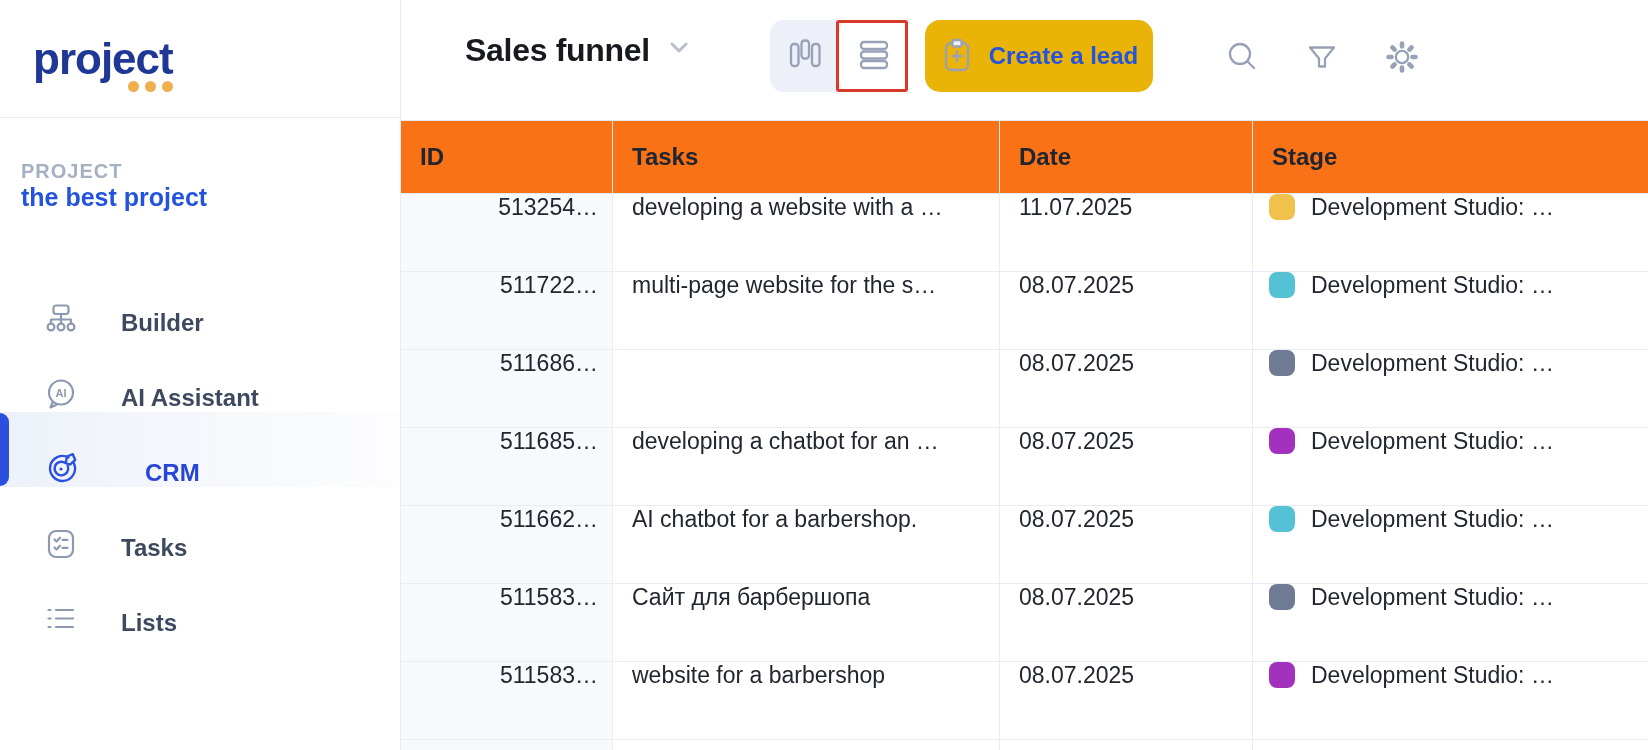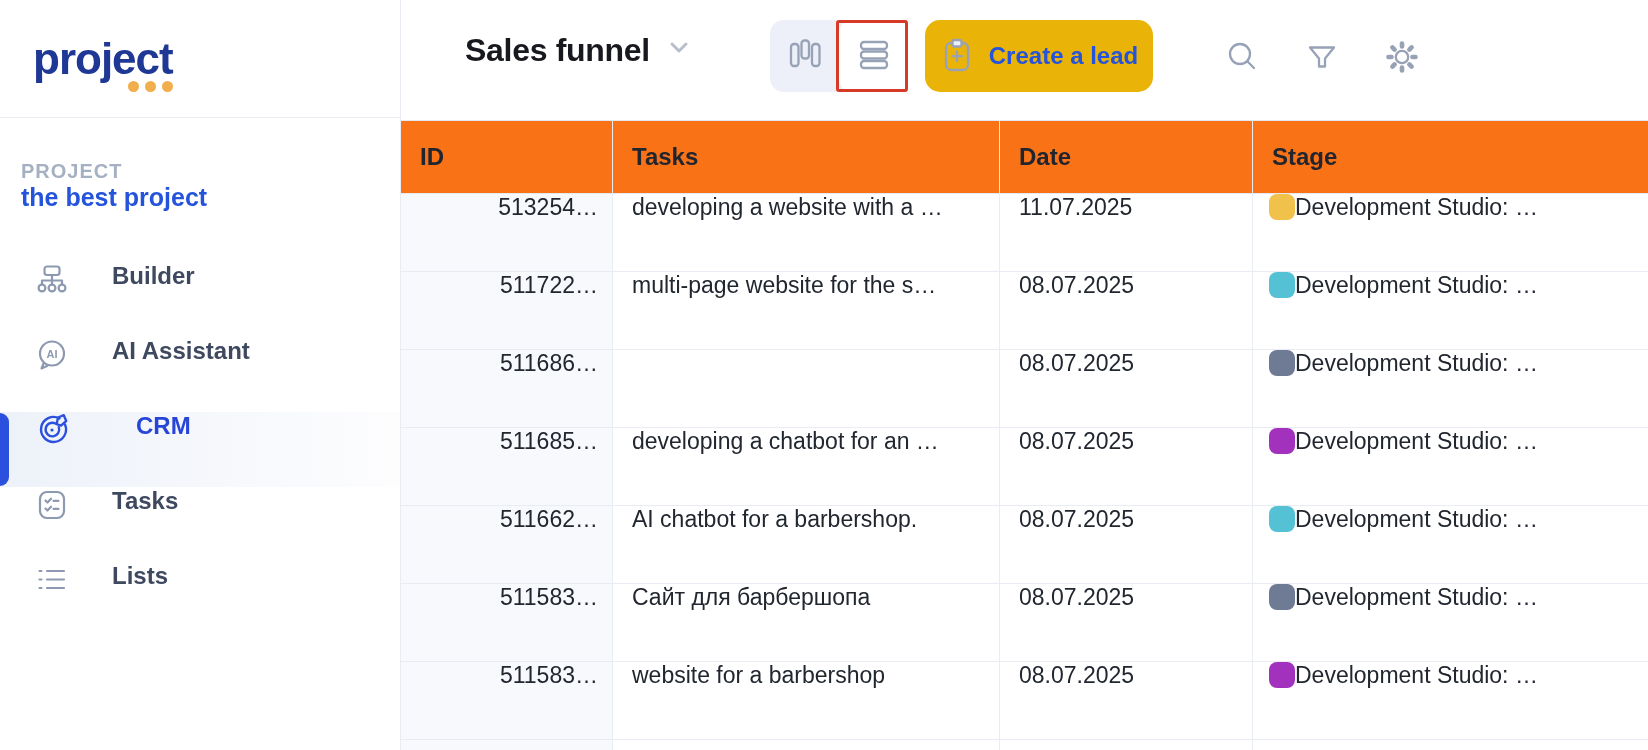--- a/index.html
+++ b/index.html
@@ -13,22 +13,22 @@
   .logo-row { height:118px; border-bottom:1px solid #e9ecf3; display:flex;
     align-items:center; padding-left:33px; }
   .logo { position:relative; display:inline-block; font-size:44px; font-weight:800;
     letter-spacing:-1px; color:#1f3795; }
   .logo-dots { position:absolute; right:0px; bottom:-8px; display:flex; gap:6px; }
   .logo-dots i { width:11px; height:11px; border-radius:50%; background:#f1ae4d; display:block; }
   .project { padding:42px 0 0 21px; }
   .project-label { font-size:20px; font-weight:700; letter-spacing:1px; color:#a6b0c3; }
   .project-name { font-size:25px; font-weight:700; color:#2453dc; cursor:pointer; }
   .nav { margin-top:50px; }
-  .nav-item { position:relative; height:75px; display:flex; align-items:flex-start;
-    padding-left:34px; cursor:pointer; }
+  .nav-item { position:relative; height:75px; display:flex; align-items:flex-end;
+    padding-left:43px; cursor:pointer; }
   .nav-item .nicon { width:36px; height:36px; display:flex; align-items:center; justify-content:center; }
   .nav-item .nlabel { margin-left:42px; font-size:24px; font-weight:600; color:#3e4960; }
   .nav-item.active { background:linear-gradient(90deg,#edf1f9 0%,#f6f8fc 55%,#fdfdfe 100%);gap:24px; }
   .nav-item.active .nlabel { color:#2746d8; font-weight:700; }
   .nav-item.active::before { content:""; position:absolute; left:0; top:1px; bottom:1px;
     width:9px; background:#2b50dd; border-radius:0 9px 9px 0; }
   .s-ic { stroke:#8d99b0; fill:none; stroke-width:2.2; stroke-linecap:round; stroke-linejoin:round; }
   .s-ic-blue { stroke:#2b50dd; fill:none; stroke-width:2.4; stroke-linecap:round; stroke-linejoin:round; }
 
   
@@ -57,21 +57,21 @@
   .trow { display:grid; grid-template-columns:212px 387px 253px 1fr; }
   .thead { height:74px; }
   .thead .cell { background:#f97316; border-top:1px solid #e4e8f0; border-bottom:1px solid #e4e8f0;
     font-size:24px; font-weight:700; color:#20252f; display:flex; align-items:center; padding-left:19px; }
   .cell { border-right:1px solid #e9ecf3; overflow:hidden; white-space:nowrap; }
   .cell:last-child { border-right:none; }
   .tbody .trow { height:78px; border-bottom:1px solid #e9ecf3; cursor:pointer; }
   .tbody .cell { display:flex; align-items:flex-start; font-size:23px; color:#21262f; }
   .cell-id { background:#f7f9fc; justify-content:flex-end; padding-right:14px; color:#8c93a6; }
   .cell-deal, .cell-date { padding-left:19px; background:#fff; }
-  .cell-stage { padding-left:16px; background:#fff; }
+  .cell-stage { padding-left:16px; gap:16px; background:#fff; }
   .swatch { width:26px; height:26px; border-radius:8px; flex:0 0 26px; }
 </style>
 </head>
 <body>
 
 <div class="app">
 
   <aside class="sidebar">
     <div class="logo-row">
       <div class="logo">

